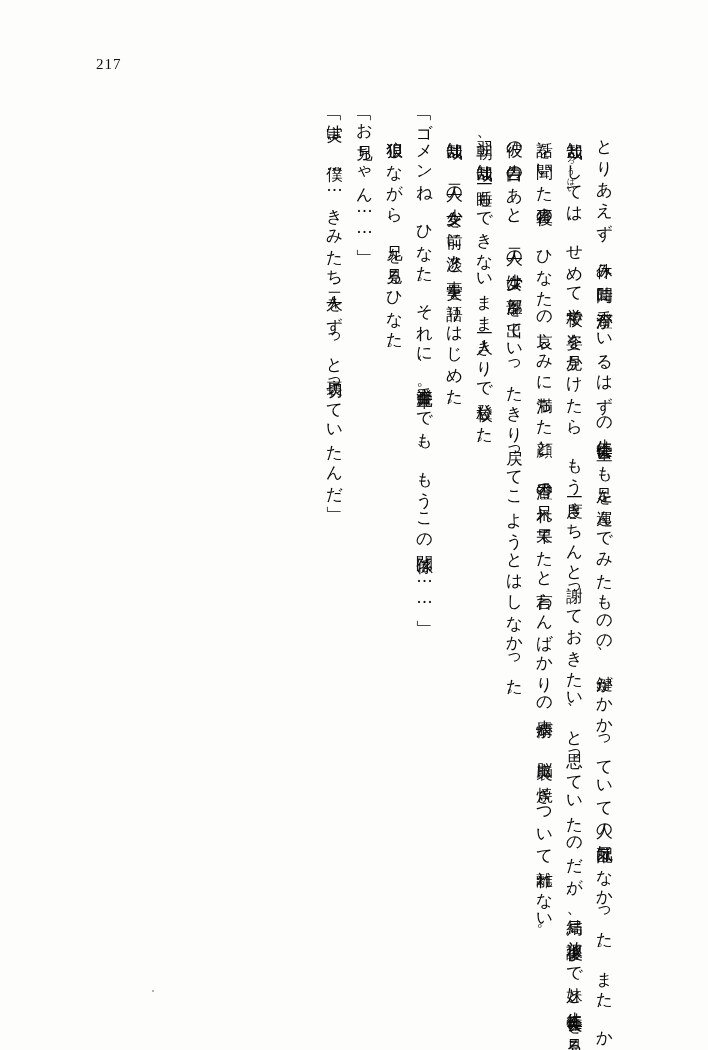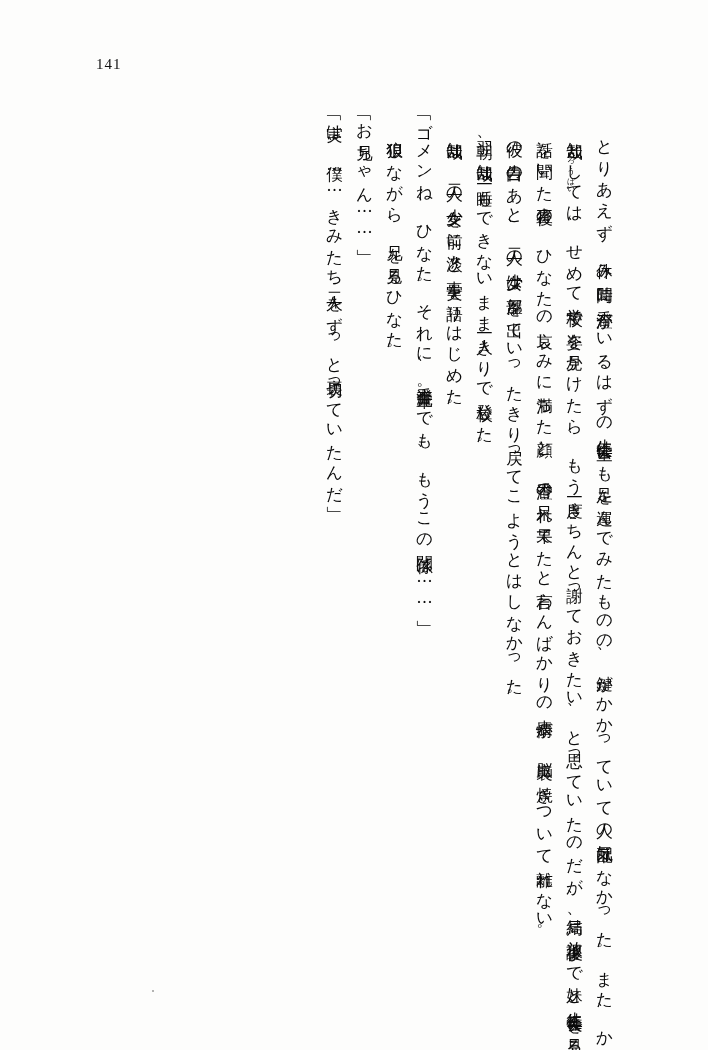--- a/index.html
+++ b/index.html
@@ -76,21 +76,21 @@
     height: 2px;
     background: #9a9a9a;
     border-radius: 50%;
   }
 </style>
 </head>
 <body>
 
 <div class="page">
 
-  <div class="folio">141</div>
+  <div class="folio">217</div>
 
   <div class="body-area">
     <div class="col">「実は、僕……きみたち二人をずっと裏切っていたんだ」</div>
     <div class="col">「お兄ちゃん……」</div>
     <div class="col">　狼狽しながら、兄を見るひなた。</div>
     <div class="col">「ゴメンね、ひなた。それに、香澄先輩。でも、もうこの関係は……」</div>
     <div class="col">　知哉は、二人の少女を前に淡々と事実を語りはじめた。</div>
     <div class="col">　翌朝、知哉は一睡もできないまま一人きりで登校した。</div>
     <div class="col">　彼の告白のあと、二人の少女は部屋を出ていったきり戻ってこようとはしなかった。</div>
     <div class="col">　話を聞いた直後の、ひなたの哀しみに満ちた顔と、香澄の呆れ果てたと言わんばかりの表情が、脳裏に焼きついて離れない。</div>

